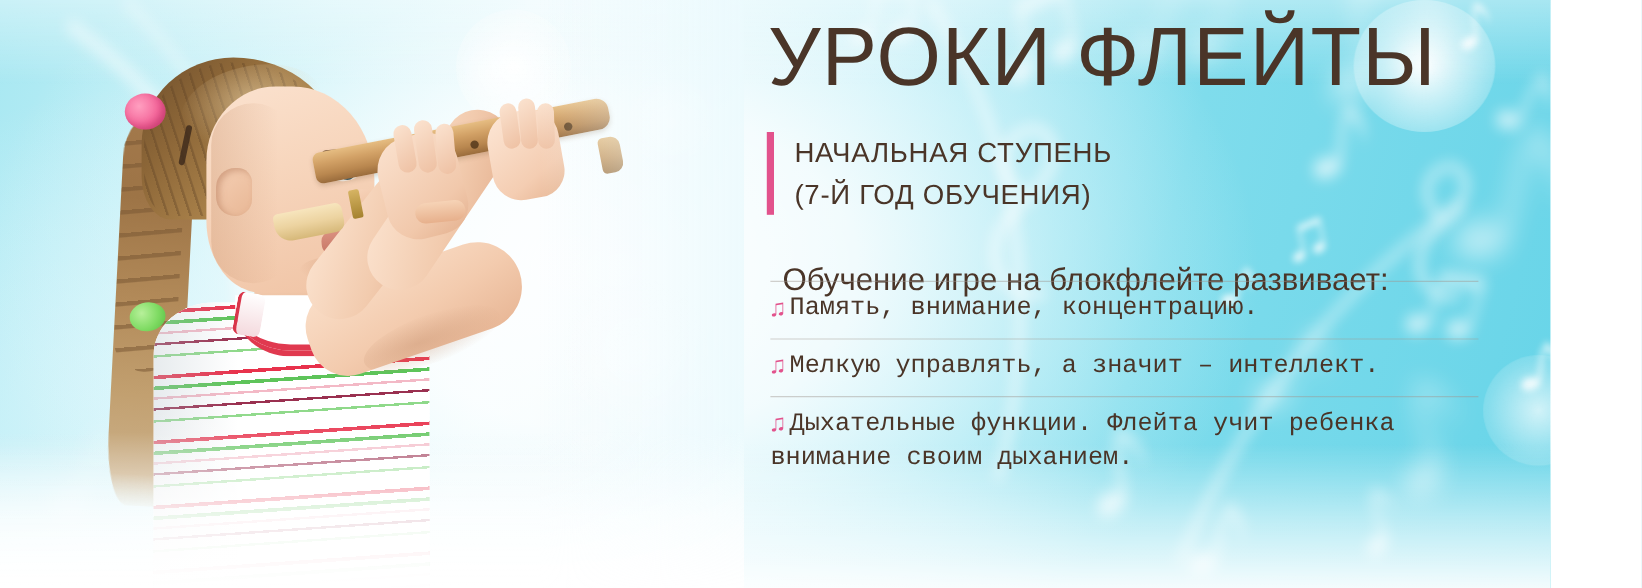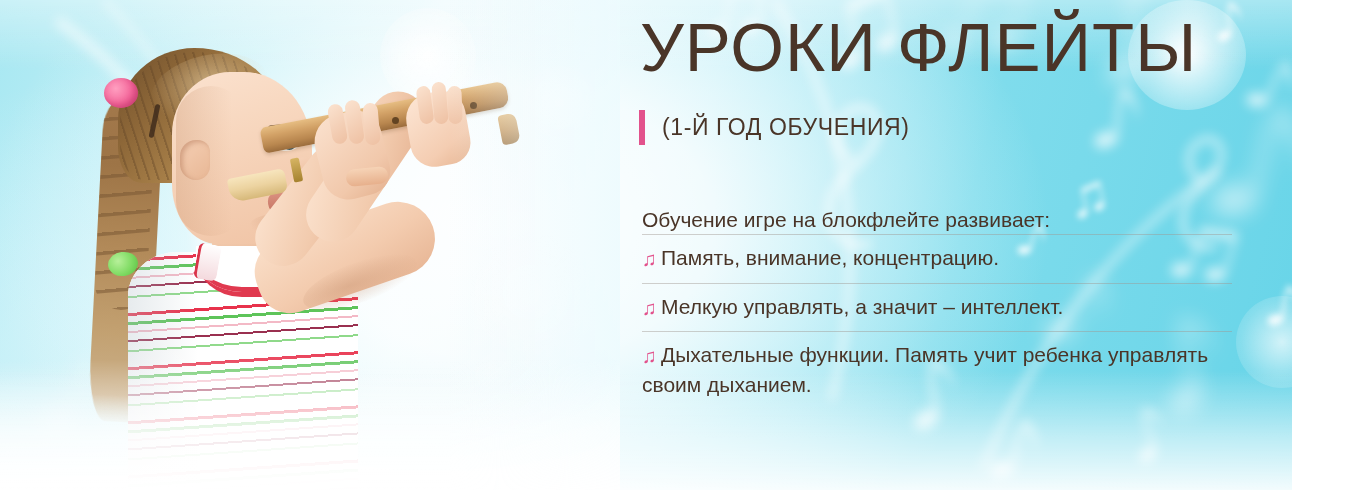--- a/index.html
+++ b/index.html
@@ -401,22 +401,22 @@
     letter-spacing: 0.6px;
     line-height: 1.5;
     color: #4a3528;
     white-space: nowrap;
   }
 
   .intro {
     position: absolute;
     left: 6px;
     top: 206px;
-    margin: 0;
-    font-size: 21px;
+    margin: 10px;
+    font-size: 26px;
     color: #4a3528;
     line-height: 1.35;
     white-space: nowrap;
   }
 
   .list {
     position: absolute;
     left: 6px;
     top: 234px;
     width: 590px;
@@ -424,20 +424,21 @@
     margin: 0;
     padding: 0;
   }
   .list-item {
     position: relative;
     border-top: 1px solid rgba(160,150,145,0.45);
     padding: 9px 0 9px 0;
     font-size: 21px;
     line-height: 1.38;
     color: #4a3528;
+    font-family: Liberation Mono, monospace;
   }
   .list-item:first-child { border-top: 1px solid rgba(160,150,145,0.45); }
   .note-icon {
     color: #e2528c;
     font-size: 20px;
     margin-right: 4px;
     display: inline-block;
     vertical-align: -1px;
   }
   .item-text { display: inline; }
@@ -589,31 +590,32 @@
 
     <div class="photo-fade-r"></div>
     <div class="photo-fade-b"></div>
   </div>
 
   <div class="content">
 
     <h1 class="title">УРОКИ ФЛЕЙТЫ</h1>
 
     <div class="subtitle-block">
-      <p class="subtitle-line">(1-Й ГОД ОБУЧЕНИЯ)</p>
+      <p class="subtitle-line">НАЧАЛЬНАЯ СТУПЕНЬ</p>
+      <p class="subtitle-line">(7-Й ГОД ОБУЧЕНИЯ)</p>
     </div>
 
     <p class="intro">Обучение игре на блокфлейте развивает:</p>
 
     <ul class="list">
       <li class="list-item">
         <span class="note-icon">♫</span><span class="item-text">Память, внимание, концентрацию.</span>
       </li>
       <li class="list-item">
         <span class="note-icon">♫</span><span class="item-text">Мелкую управлять, а значит – интеллект.</span>
       </li>
       <li class="list-item">
-        <span class="note-icon">♫</span><span class="item-text">Дыхательные функции. Память учит ребенка управлять своим дыханием.</span>
+        <span class="note-icon">♫</span><span class="item-text">Дыхательные функции. Флейта учит ребенка внимание своим дыханием.</span>
       </li>
     </ul>
 
   </div>
 </div>
 
 </body></html>

